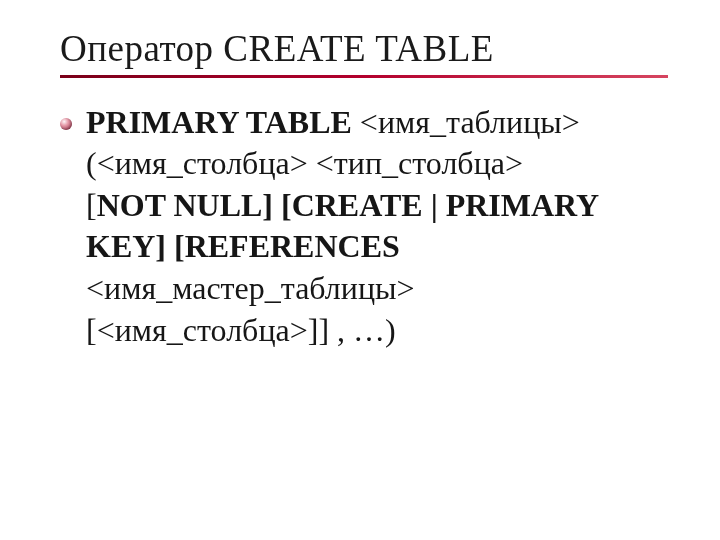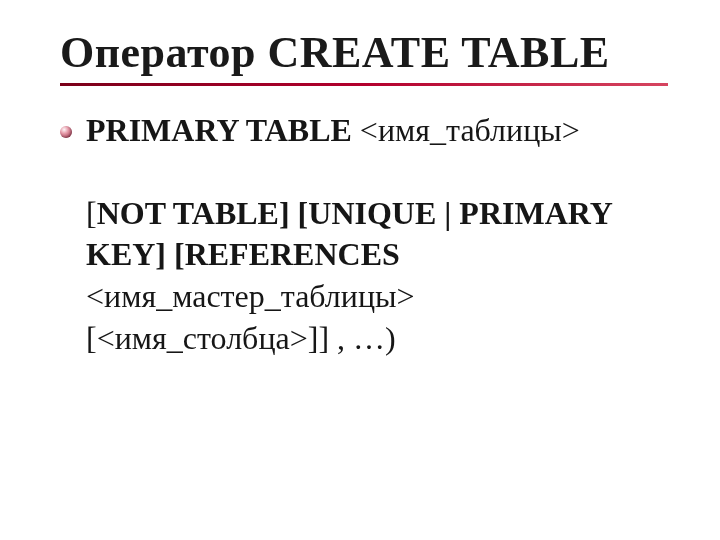--- a/index.html
+++ b/index.html
@@ -13,22 +13,22 @@
   }
   .slide {
     width: 720px;
     height: 540px;
     box-sizing: border-box;
     padding: 28px 52px 40px 60px;
     position: relative;
     color: #000;
   }
   .title {
-    font-size: 44px;
-    font-weight: bold;
+    font-size: 37px;
+    font-weight: normal;
     line-height: 1.15;
     margin: 0 0 4px 0;
     letter-spacing: 0.5px;
     color: #1a1a1a;
   }
   .title-underline {
     height: 3px;
     background: linear-gradient(to right, #7a0019 0%, #b3002d 50%, #d64560 100%);
     margin-bottom: 24px;
   }
@@ -62,17 +62,17 @@
 <body>
 
 <div class="slide">
   <h1 class="title">Оператор CREATE TABLE</h1>
   <div class="title-underline"></div>
 
   <div class="body-wrap">
     <div class="bullet"></div>
     <div class="body-text">
       <span>PRIMARY TABLE </span><span class="normal">&lt;имя_таблицы&gt;</span><br>
-      <br>
-      <span class="normal">[</span><span>NOT TABLE] [UNIQUE | PRIMARY KEY] [REFERENCES </span><span class="normal">&lt;имя_мастер_таблицы&gt; [&lt;имя_столбца&gt;]] , …)</span>
+      <span class="normal">(&lt;имя_столбца&gt; &lt;тип_столбца&gt;</span><br>
+      <span class="normal">[</span><span>NOT NULL] [CREATE | PRIMARY KEY] [REFERENCES </span><span class="normal">&lt;имя_мастер_таблицы&gt; [&lt;имя_столбца&gt;]] , …)</span>
     </div>
   </div>
 </div>
 
 </body></html>

